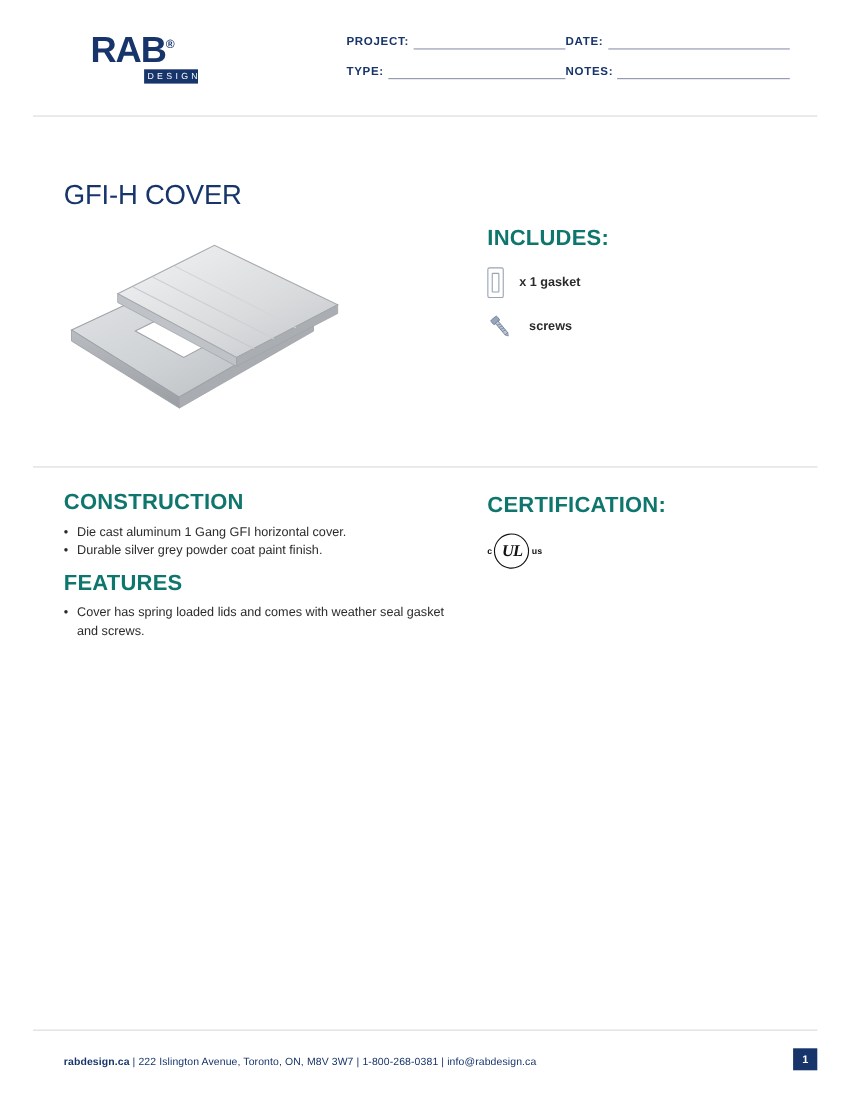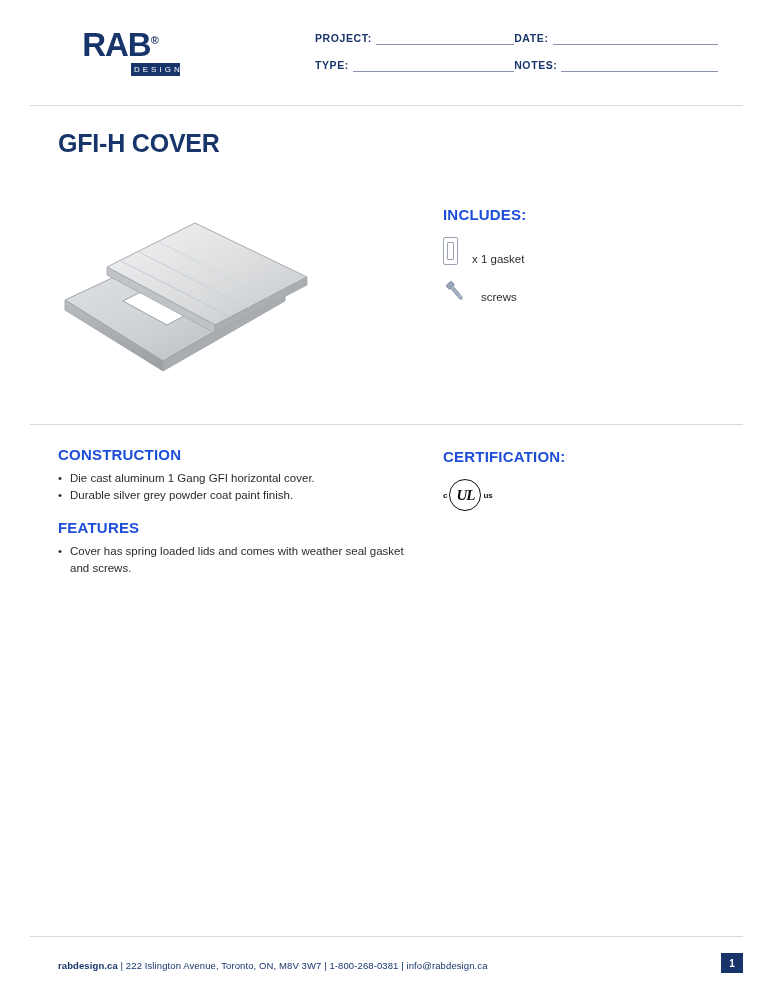--- a/index.html
+++ b/index.html
@@ -106,24 +106,25 @@
   .rule.bottom { top: 936px; }
 
   
   .title-block {
     position: absolute;
     top: 130px;
     left: 58px;
   }
   .product-title {
     font-size: 25px;
-    font-weight: bold;
+    font-weight: normal;
     color: #17356b;
     letter-spacing: -0.2px;
     line-height: 1.1;
+    margin-top: 34px;
   }
   .subtitle-row {
     display: flex;
     align-items: center;
     margin-top: 5px;
   }
   .rect-icon {
     width: 17px;
     height: 15px;
     border: 1.3px solid #17356b;
@@ -157,29 +158,30 @@
     height: 200px;
   }
 
   
   .includes {
     position: absolute;
     left: 443px;
     top: 206px;
   }
   .section-head {
-    font-size: 15px;
-    font-weight: bold;
-    color: #1d4ed8;
+    font-size: 20px;
+    font-weight: bold;
+    color: #0f766e;
     letter-spacing: 0.2px;
   }
   .include-row {
     display: flex;
-    align-items: flex-end;
+    align-items: center;
     margin-top: 14px;
+    font-weight: bold;
   }
   .include-label {
     font-size: 11.5px;
     color: #2b2b2b;
     margin-left: 14px;
   }
   .gasket-icon {
     width: 13px;
     height: 26px;
     border: 1.4px solid #9aa3b2;

